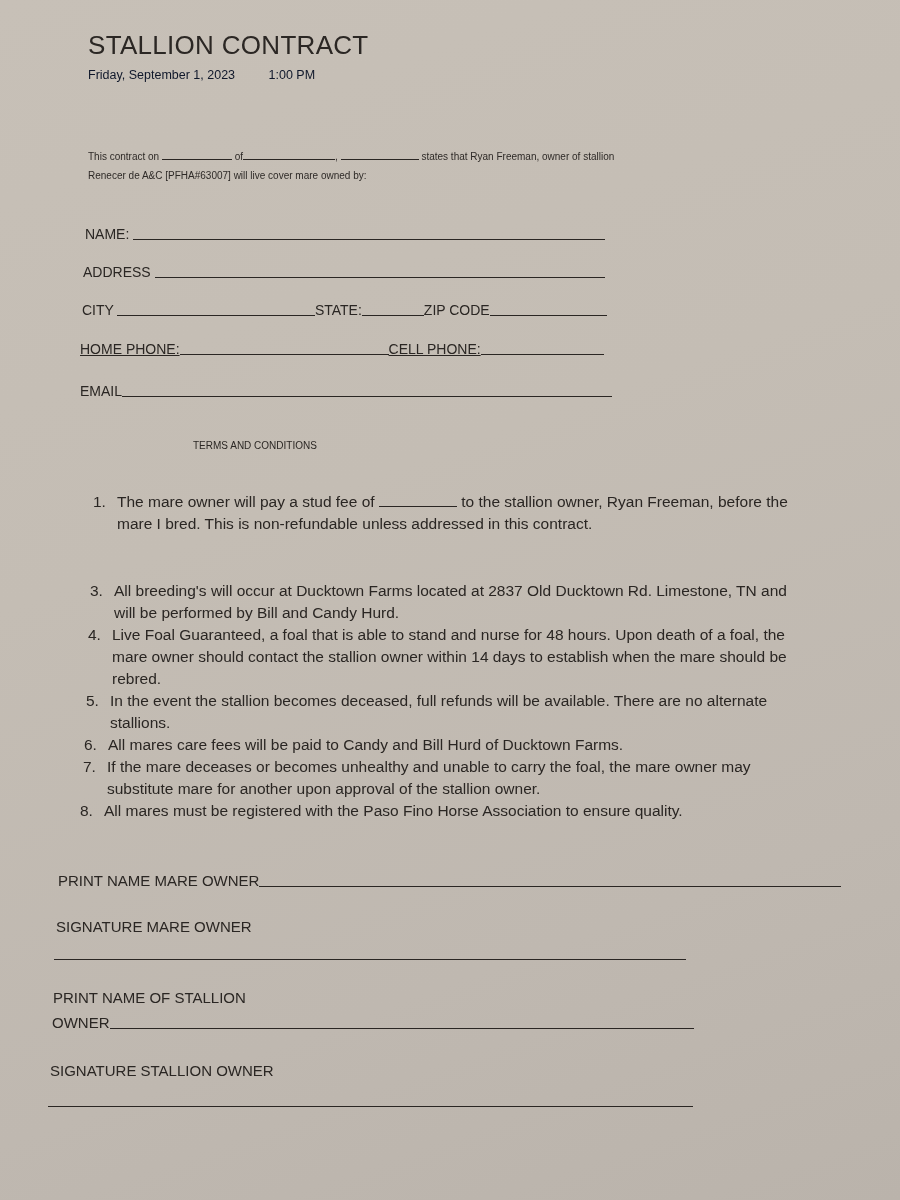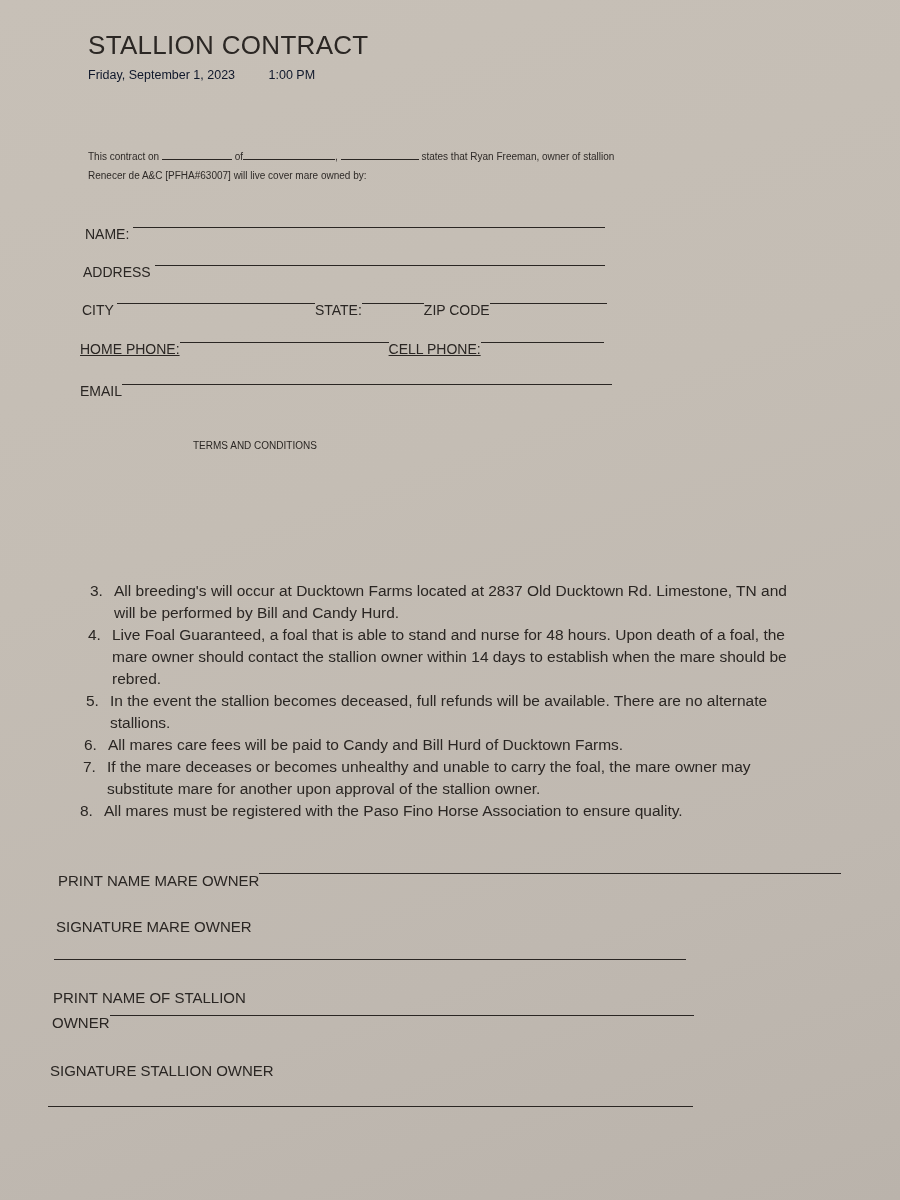--- a/index.html
+++ b/index.html
@@ -44,20 +44,21 @@
     .blank {
       display: inline-block;
       border-bottom: 1px solid #2a2623;
       height: 13px;
       vertical-align: baseline;
     }
     .field {
       font-size: 14px;
       color: #2a2623;
       display: flex;
+      align-items: flex-end;
     }
     .field .line {
       border-bottom: 1.2px solid #2a2623;
       height: 1px;
       margin-bottom: 2px;
     }
     .terms-heading {
       left: 193px; top: 440px;
       font-size: 10px;
       color: #2b2724;
@@ -140,20 +141,24 @@
     <span class="line" style="flex:1;"></span>
   </div>
 
   <div class="abs field" style="left:80px; top:383px; width:532px;">
     <span>EMAIL</span>
     <span class="line" style="flex:1;"></span>
   </div>
 
   <div class="abs terms-heading">TERMS AND CONDITIONS</div>
 
+  <div class="abs term" style="left:93px; top:491px;">
+    <div><span class="num">1.</span><span>The mare owner will pay a stud fee of</span> <span class="blank" style="width:78px;"></span> <span>to the stallion owner, Ryan Freeman, before the</span></div>
+    <div class="cont">mare I bred. This is non-refundable unless addressed in this contract.</div>
+  </div>
 
 
   <div class="abs term" style="left:90px; top:580px;">
     <div><span class="num">3.</span><span>All breeding's will occur at Ducktown Farms located at 2837 Old Ducktown Rd. Limestone, TN   and</span></div>
     <div class="cont">will be performed by Bill and Candy Hurd.</div>
   </div>
 
   <div class="abs term" style="left:88px; top:624px;">
     <div><span class="num">4.</span><span>Live Foal Guaranteed, a foal that is able to stand and nurse for 48 hours.  Upon death of a foal, the</span></div>
     <div class="cont">mare owner should contact the stallion owner within 14 days to establish when the mare should be</div>

